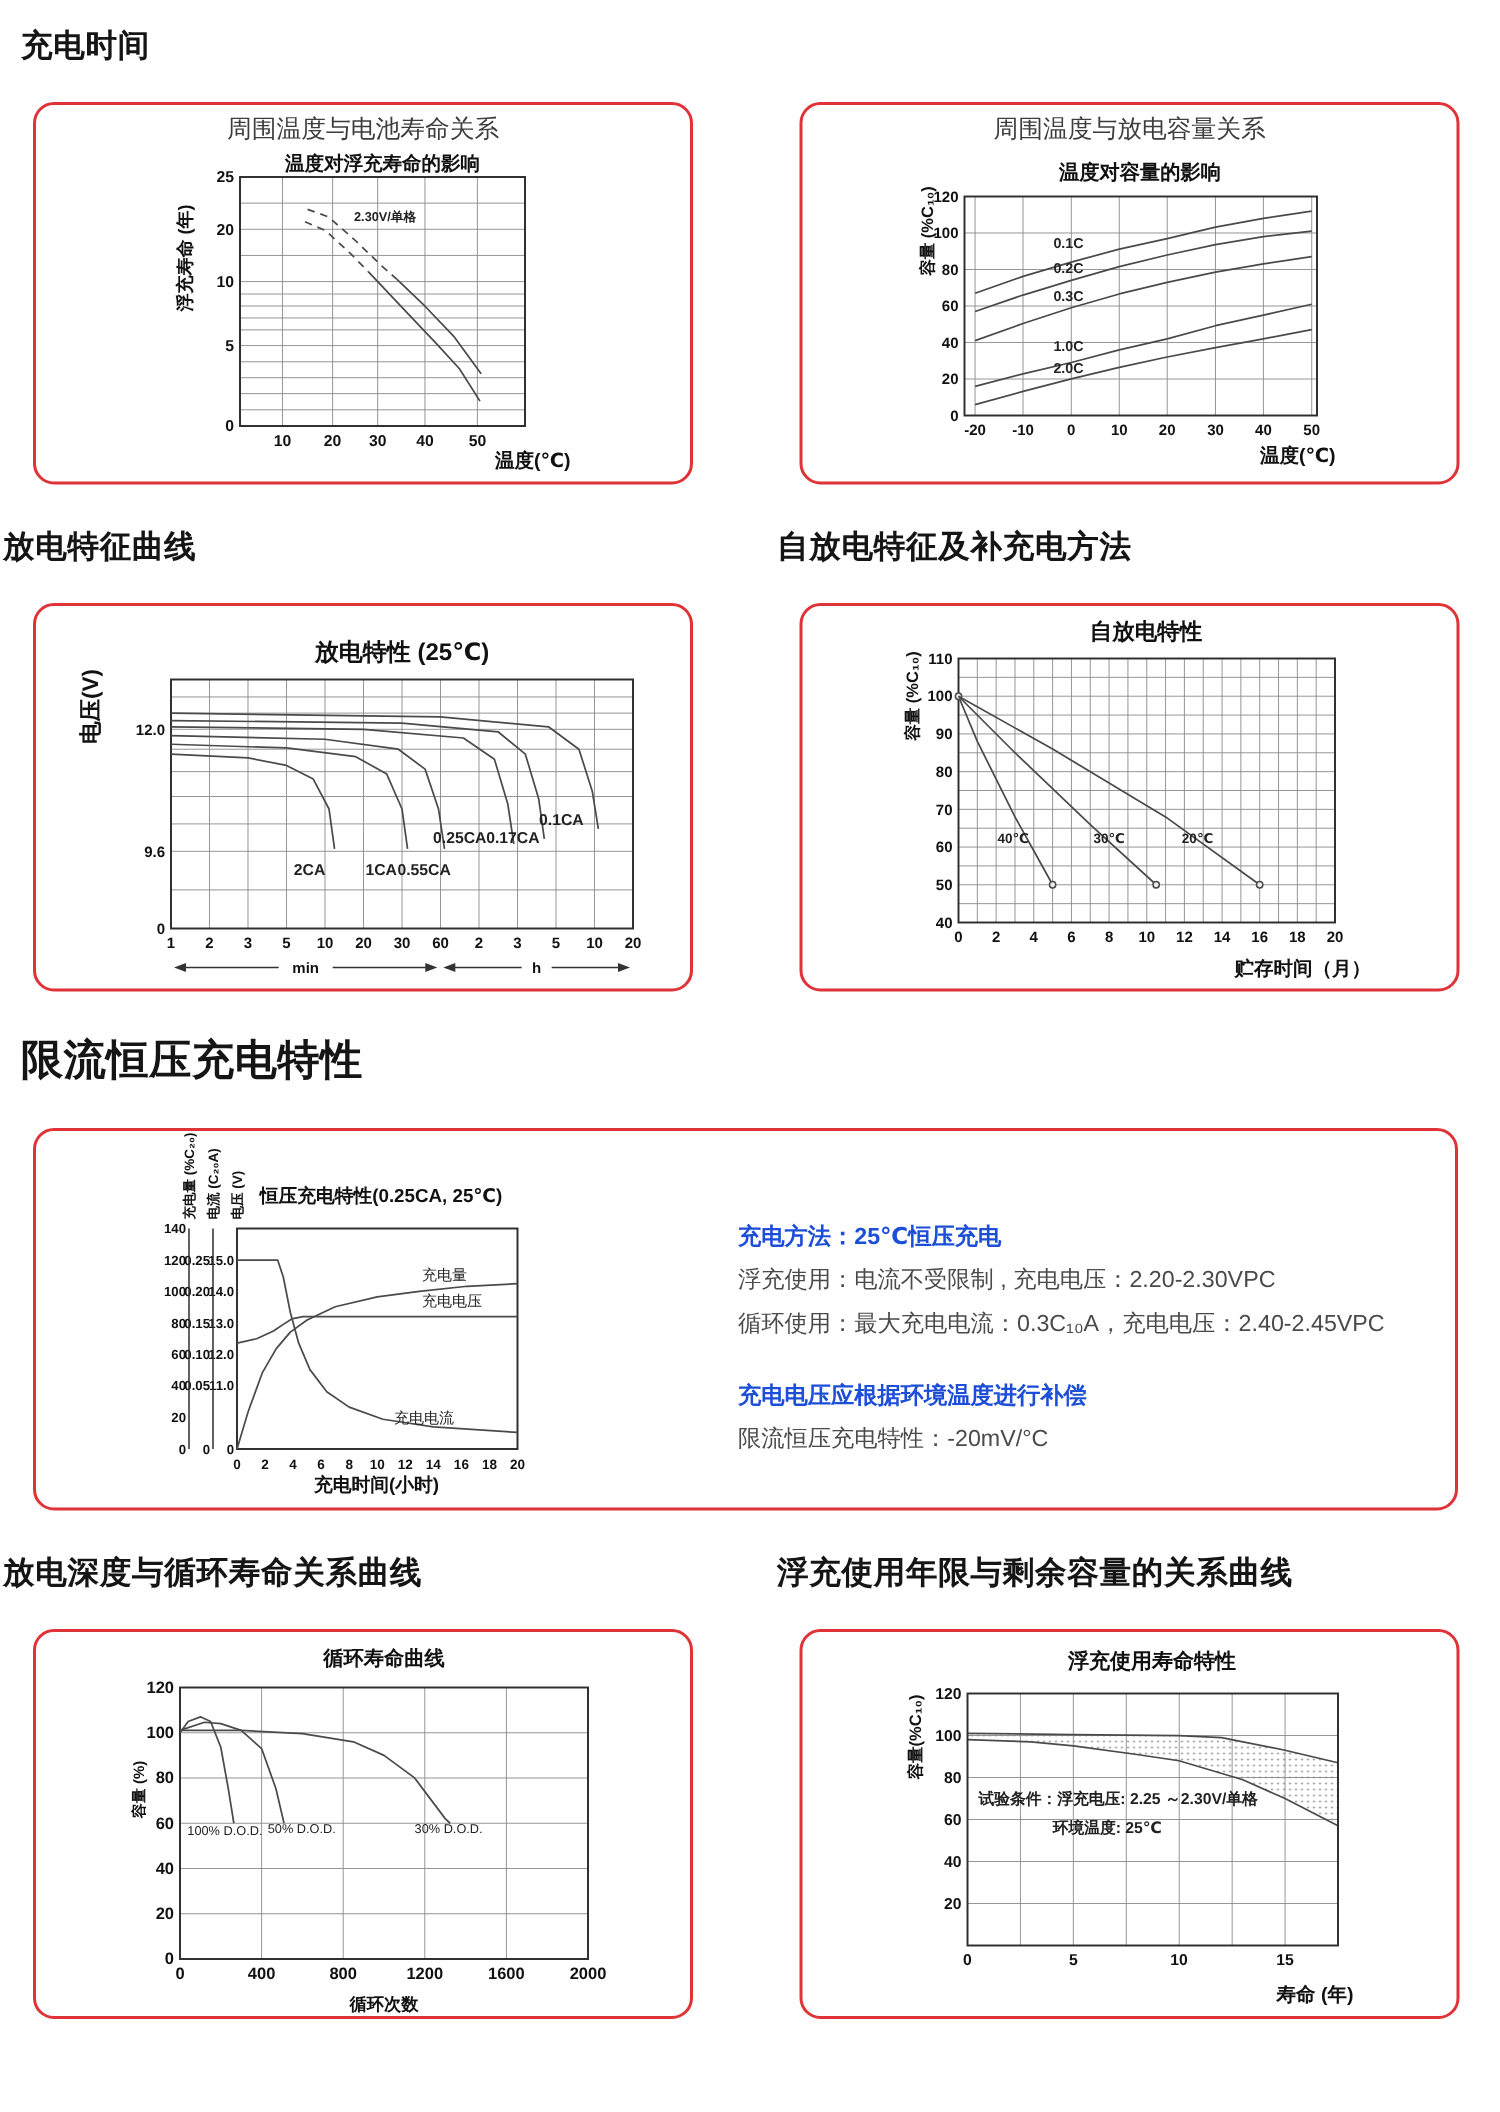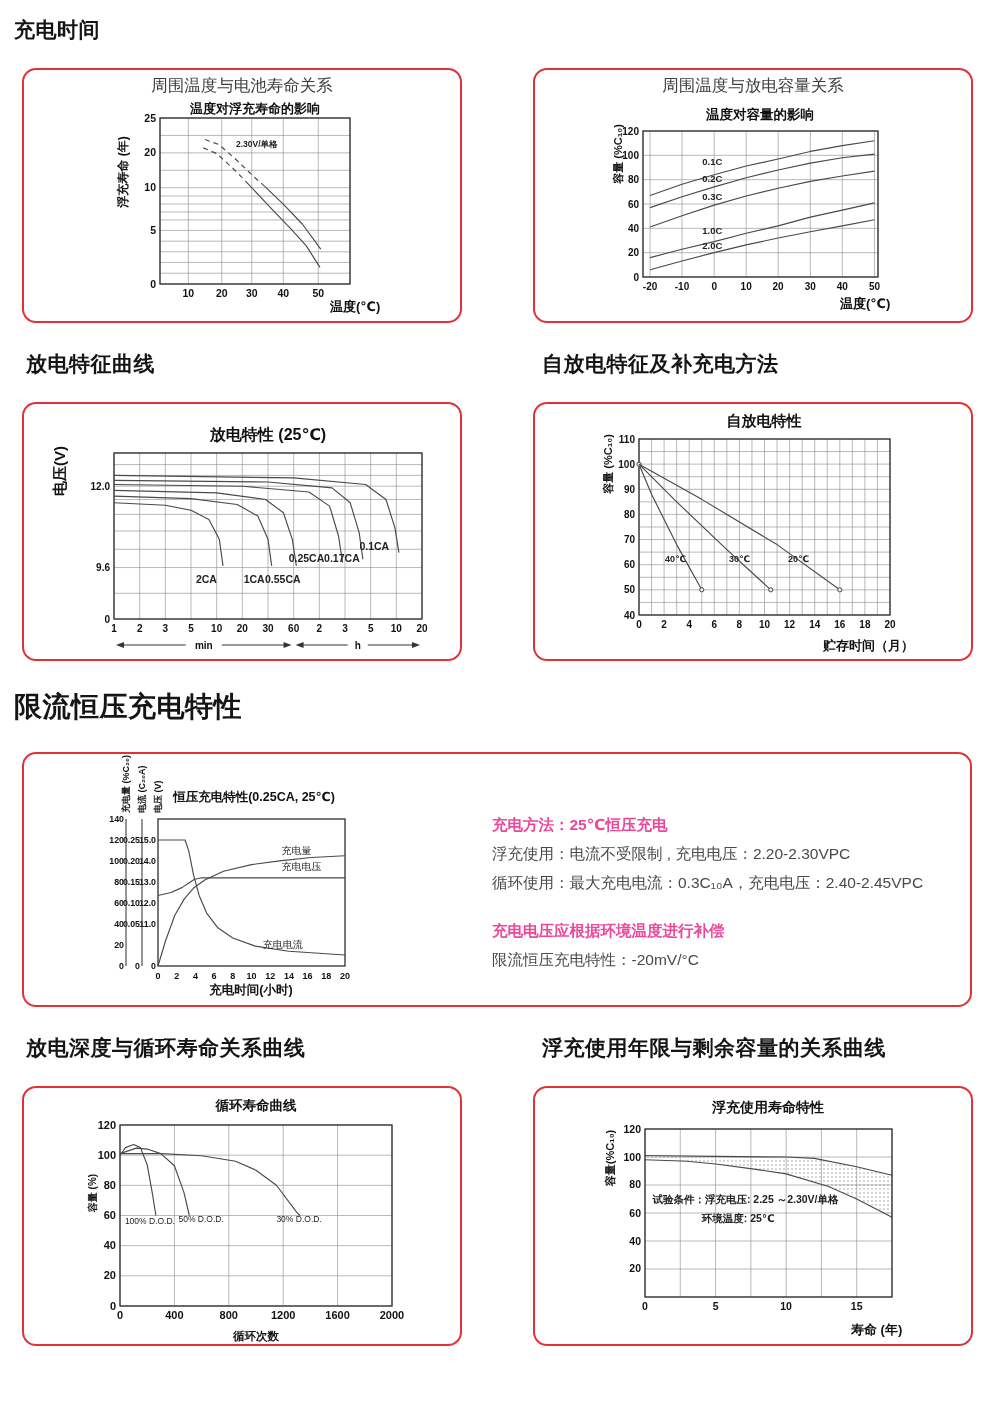--- a/index.html
+++ b/index.html
@@ -1,34 +1,34 @@
 <!DOCTYPE html>
 <html><head>
 <meta charset="utf-8">
 <style>
   html,body{margin:0;padding:0;}
   body{width:1000px;height:1408px;background:#fff;overflow:hidden;
        font-family:"Liberation Sans","DejaVu Sans",sans-serif;color:#111;}
   h1,h2{font-weight:800;color:#151515;letter-spacing:.5px;}
   h1{font-size:21px;margin:16px 0 0 14px;}
-  .hrow{display:flex;margin:27px 0 0 26px;}
+  .hrow{display:flex;margin:27px 0 0 2px;}
   .hrow h2{font-size:21px;margin:0;}
   .hrow .hl{flex:0 0 516px;}
   h2.single{font-size:28px;margin:27px 0 0 14px;}
   .panels{display:grid;grid-template-columns:440px 440px;column-gap:71px;margin:24px 0 0 22px;}
   .panel{border:2px solid #e03338;border-radius:14px;background:#fff;box-sizing:border-box;}
   .row1 .panel{height:255px;}
   .row2 .panel{height:259px;}
   .row5 .panel{height:260px;}
   .panel svg{display:block;}
   .panel-wide{border:2px solid #e03338;border-radius:14px;background:#fff;box-sizing:border-box;
               width:950px;height:255px;margin:26px 0 0 22px;display:flex;}
   .charge-chart{margin-left:58px;}
   .charge-info{padding:56px 0 0 10px;font-size:15.5px;line-height:29px;color:#4a4a4a;}
-  .charge-info .b{font-weight:700;color:#ec4899;}
+  .charge-info .b{font-weight:700;color:#1d4ed8;}
   .charge-info .gap{margin-top:19px;}
   svg text{font-family:"Liberation Sans","DejaVu Sans",sans-serif;}
 </style>
 </head>
 <body>
 
 <h1>充电时间</h1>
 
 <div class="panels row1">
   <div class="panel">

